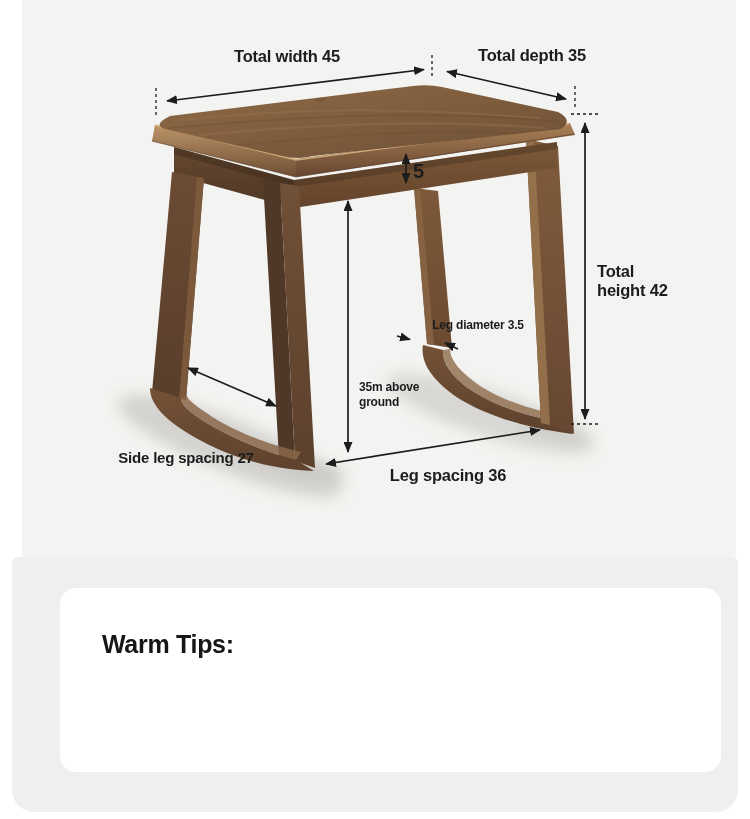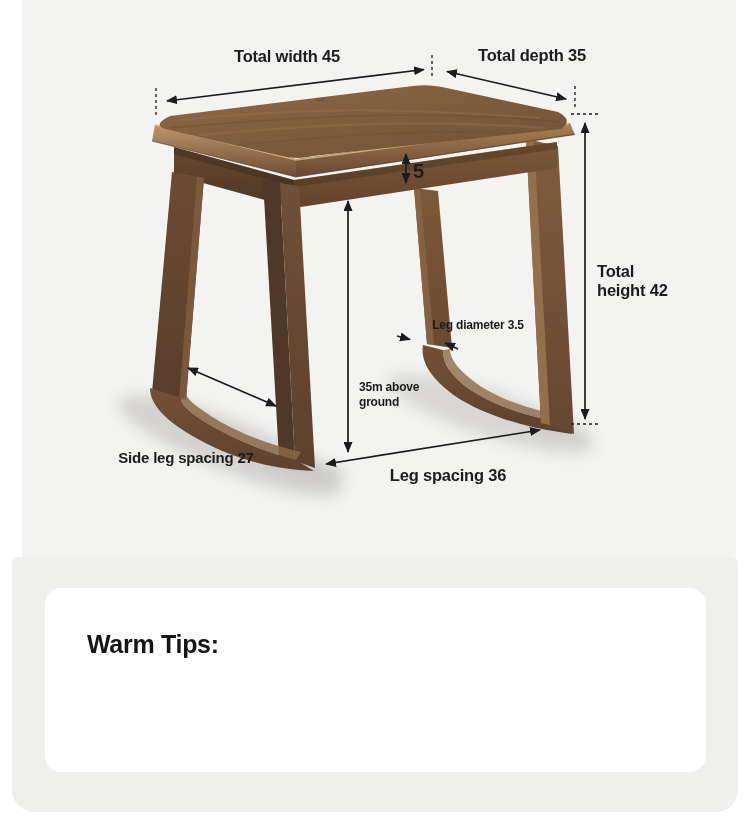--- a/index.html
+++ b/index.html
@@ -16,21 +16,21 @@
     font-weight:700;
     fill:#1c1c1c;
     letter-spacing:-0.2px;
   }
   .info-panel{
     position:absolute;left:12px;top:557px;width:726px;height:255px;
     background:#efefee;
     border-radius:6px 6px 22px 22px;
   }
   .tips-card{
-    position:absolute;left:33px;top:31px;width:661px;height:184px;
+    position:absolute;left:48px;top:31px;width:661px;height:184px;
     background:#ffffff;border-radius:16px;
     box-sizing:border-box;
     padding:42px 36px 0 42px;
   }
   .tips-title{
     margin:0;font-size:25px;font-weight:700;color:#161616;letter-spacing:-0.3px;
   }
   .tips-body{margin-top:17px;}
   .tips-line{
     margin:0;font-size:16.5px;line-height:22px;font-weight:700;color:#161616;

